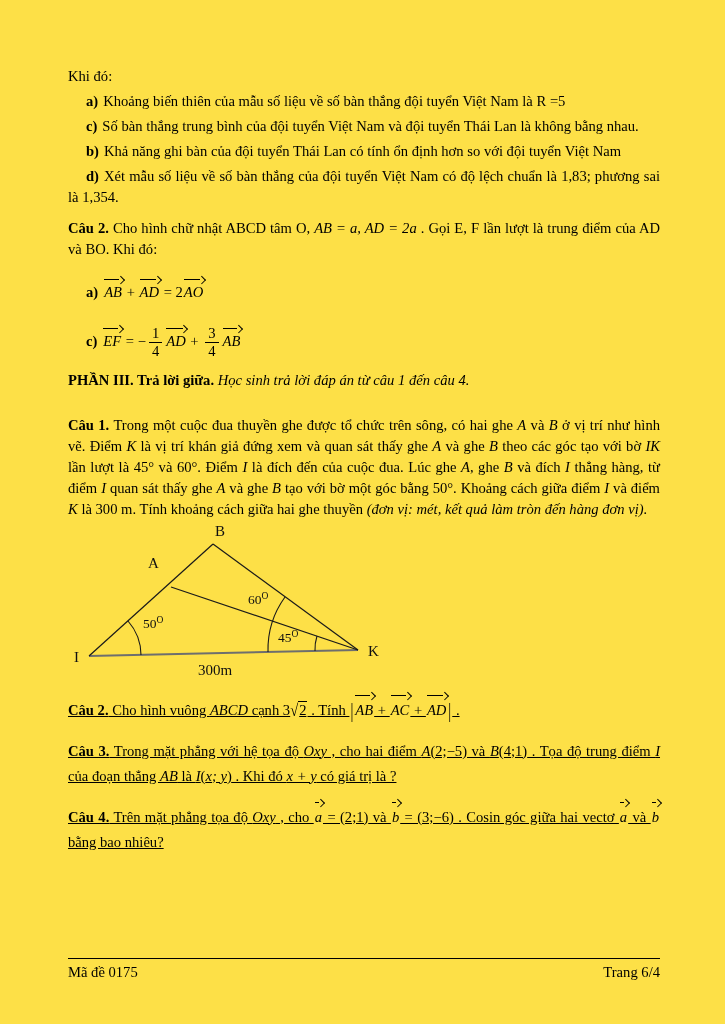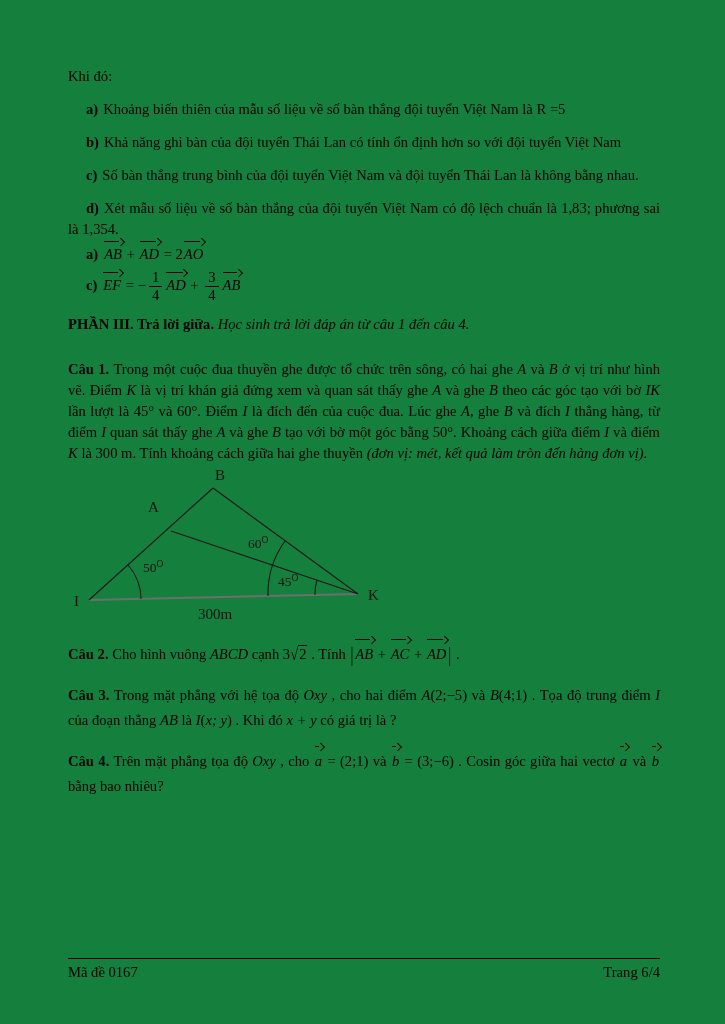--- a/index.html
+++ b/index.html
@@ -1,28 +1,28 @@
 <!DOCTYPE html>
 <html><head>
 <meta charset="utf-8">
 <style>
   html,body{margin:0;padding:0;background:#ffffff;}
-  .page{position:relative;width:725px;height:1024px;background:#15803d;
+  .page{position:relative;width:725px;height:1024px;background:#fde047;
         font-family:"Liberation Serif",serif;font-size:14.6px;line-height:21px;color:#000;overflow:hidden;}
   .content{position:absolute;left:68px;top:66px;width:592px;}
   .para{margin:0;text-align:justify;}
-  .item{text-indent:18px;margin-top:12px;}
+  .item{text-indent:18px;margin-top:4px;}
   .m10{margin-top:10px;}
   .m8{margin-top:24px;}
-  .m16{margin-top:16px;}
+  .m16{margin-top:16px;text-decoration:underline;}
   .lh25{line-height:25px;}
   .lbl{font-weight:bold;margin-right:5px;}
   .seg-b{font-weight:bold;}
   .seg-i{font-style:italic;}
-  .math-item{margin-left:18px;margin-top:0;padding-top:4px;}
+  .math-item{margin-left:18px;margin-top:18px;padding-top:4px;}
   .vec{position:relative;display:inline-block;font-style:italic;padding:0 1px;}
   .vec::before{content:"";position:absolute;left:1px;right:4px;top:-3px;border-top:1px solid #000;}
   .vec::after{content:"";position:absolute;right:0;top:-5px;width:4.5px;height:4.5px;
               border-top:1px solid #000;border-right:1px solid #000;transform:rotate(45deg);}
   .frac{display:inline-block;vertical-align:middle;text-align:center;margin:0 3px;line-height:1.15;}
   .frac .num{display:block;border-bottom:1px solid #000;padding:0 3px;}
   .frac .den{display:block;}
   .sup{font-size:0.66em;vertical-align:super;font-style:normal;}
   .rad{white-space:nowrap;}
   .radsign{display:inline-block;transform:scaleY(1.15);}
@@ -35,24 +35,25 @@
 </style>
 </head>
 <body>
 
 <div class="page">
   <div class="content">
 
     <p class="para">Khi đó:</p>
 
     <p class="para item"><span class="lbl">a)</span><span>Khoảng biến thiên của mẫu số liệu về số bàn thắng đội tuyển Việt Nam là R =5</span></p>
+    <p class="para item"><span class="lbl">c)</span><span>Số bàn thắng trung bình của đội tuyển Việt Nam và đội tuyển Thái Lan là không bằng nhau.</span></p>
     <p class="para item"><span class="lbl">b)</span><span>Khả năng ghi bàn của đội tuyển Thái Lan có tính ổn định hơn so với đội tuyển Việt Nam</span></p>
-    <p class="para item"><span class="lbl">c)</span><span>Số bàn thắng trung bình của đội tuyển Việt Nam và đội tuyển Thái Lan là không bằng nhau.</span></p>
     <p class="para item"><span class="lbl">d)</span><span>Xét mẫu số liệu về số bàn thắng của đội tuyển Việt Nam có độ lệch chuẩn là 1,83; phương sai là 1,354.</span></p>
 
+    <p class="para m10"><span class="seg-b">Câu 2.</span><span> Cho hình chữ nhật ABCD tâm O, </span><span class="seg-i">AB = a, AD = 2a</span><span> . Gọi E, F lần lượt là trung điểm của AD và BO. Khi đó:</span></p>
 
     <div class="math-item"><span class="lbl">a)</span><span><span class="vec">AB</span><span> + </span><span class="vec">AD</span><span> = 2</span><span class="vec">AO</span></span></div>
     <div class="math-item"><span class="lbl">c)</span><span><span class="vec">EF</span><span> = −</span><span class="frac"><span class="num">1</span><span class="den">4</span></span><span class="vec">AD</span><span> + </span><span class="frac"><span class="num">3</span><span class="den">4</span></span><span class="vec">AB</span></span></div>
 
     <p class="para m10"><span class="seg-b">PHẦN III. Trả lời giữa.</span><span class="seg-i"> Học sinh trả lời đáp án từ câu 1 đến câu 4.</span></p>
 
     <p class="para m8"><span class="seg-b">Câu 1.</span><span> Trong một cuộc đua thuyền ghe được tổ chức trên sông, có hai ghe </span><span class="seg-i">A</span><span> và </span><span class="seg-i">B</span><span> ở vị trí như hình vẽ. Điểm </span><span class="seg-i">K</span><span> là vị trí khán giả đứng xem và quan sát thấy ghe </span><span class="seg-i">A</span><span> và ghe </span><span class="seg-i">B</span><span> theo các góc tạo với bờ </span><span class="seg-i">IK</span><span> lần lượt là 45° và 60°. Điểm </span><span class="seg-i">I</span><span> là đích đến của cuộc đua. Lúc ghe </span><span class="seg-i">A</span><span>, ghe </span><span class="seg-i">B</span><span> và đích </span><span class="seg-i">I</span><span> thẳng hàng, từ điểm </span><span class="seg-i">I</span><span> quan sát thấy ghe </span><span class="seg-i">A</span><span> và ghe </span><span class="seg-i">B</span><span> tạo với bờ một góc bằng 50°. Khoảng cách giữa điểm </span><span class="seg-i">I</span><span> và điểm </span><span class="seg-i">K</span><span> là 300 m. Tính khoảng cách giữa hai ghe thuyền </span><span class="seg-i">(đơn vị: mét, kết quả làm tròn đến hàng đơn vị).</span></p>
 
     <svg class="diagram" width="340" height="160" viewBox="0 0 340 160" xmlns="http://www.w3.org/2000/svg">
       <line x1="29" y1="134" x2="298" y2="128" stroke="#6e6e6e" stroke-width="2"></line>
@@ -74,16 +75,16 @@
 
     <p class="para m16 lh25"><span class="seg-b">Câu 2.</span><span> Cho hình vuông </span><span class="seg-i">ABCD</span><span> cạnh 3</span><span class="rad"><span class="radsign">√</span><span class="radbar">2</span></span><span> . Tính </span><span class="seg-bar">|</span><span class="vec">AB</span><span> + </span><span class="vec">AC</span><span> + </span><span class="vec">AD</span><span class="seg-bar">|</span><span> .</span></p>
 
     <p class="para m16 lh25"><span class="seg-b">Câu 3.</span><span> Trong mặt phẳng với hệ tọa độ </span><span class="seg-i">Oxy</span><span> , cho hai điểm </span><span class="seg-i">A</span><span>(2;−5)</span><span> và </span><span class="seg-i">B</span><span>(4;1)</span><span> . Tọa độ trung điểm </span><span class="seg-i">I</span><span> của đoạn thẳng </span><span class="seg-i">AB</span><span> là </span><span class="seg-i">I</span><span>(</span><span class="seg-i">x; y</span><span>)</span><span> . Khi đó </span><span class="seg-i">x + y</span><span> có giá trị là ?</span></p>
 
     <p class="para m16 lh25"><span class="seg-b">Câu 4.</span><span> Trên mặt phẳng tọa độ </span><span class="seg-i">Oxy</span><span> , cho </span><span class="vec">a</span><span> = (2;1)</span><span> và </span><span class="vec">b</span><span> = (3;−6)</span><span> . Cosin góc giữa hai vectơ </span><span class="vec">a</span><span> và </span><span class="vec">b</span><span> bằng bao nhiêu?</span></p>
 
   </div>
 
   <div class="footer">
-    <span>Mã đề 0167</span>
+    <span>Mã đề 0175</span>
     <span>Trang 6/4</span>
   </div>
 </div>
 
 </body></html>

